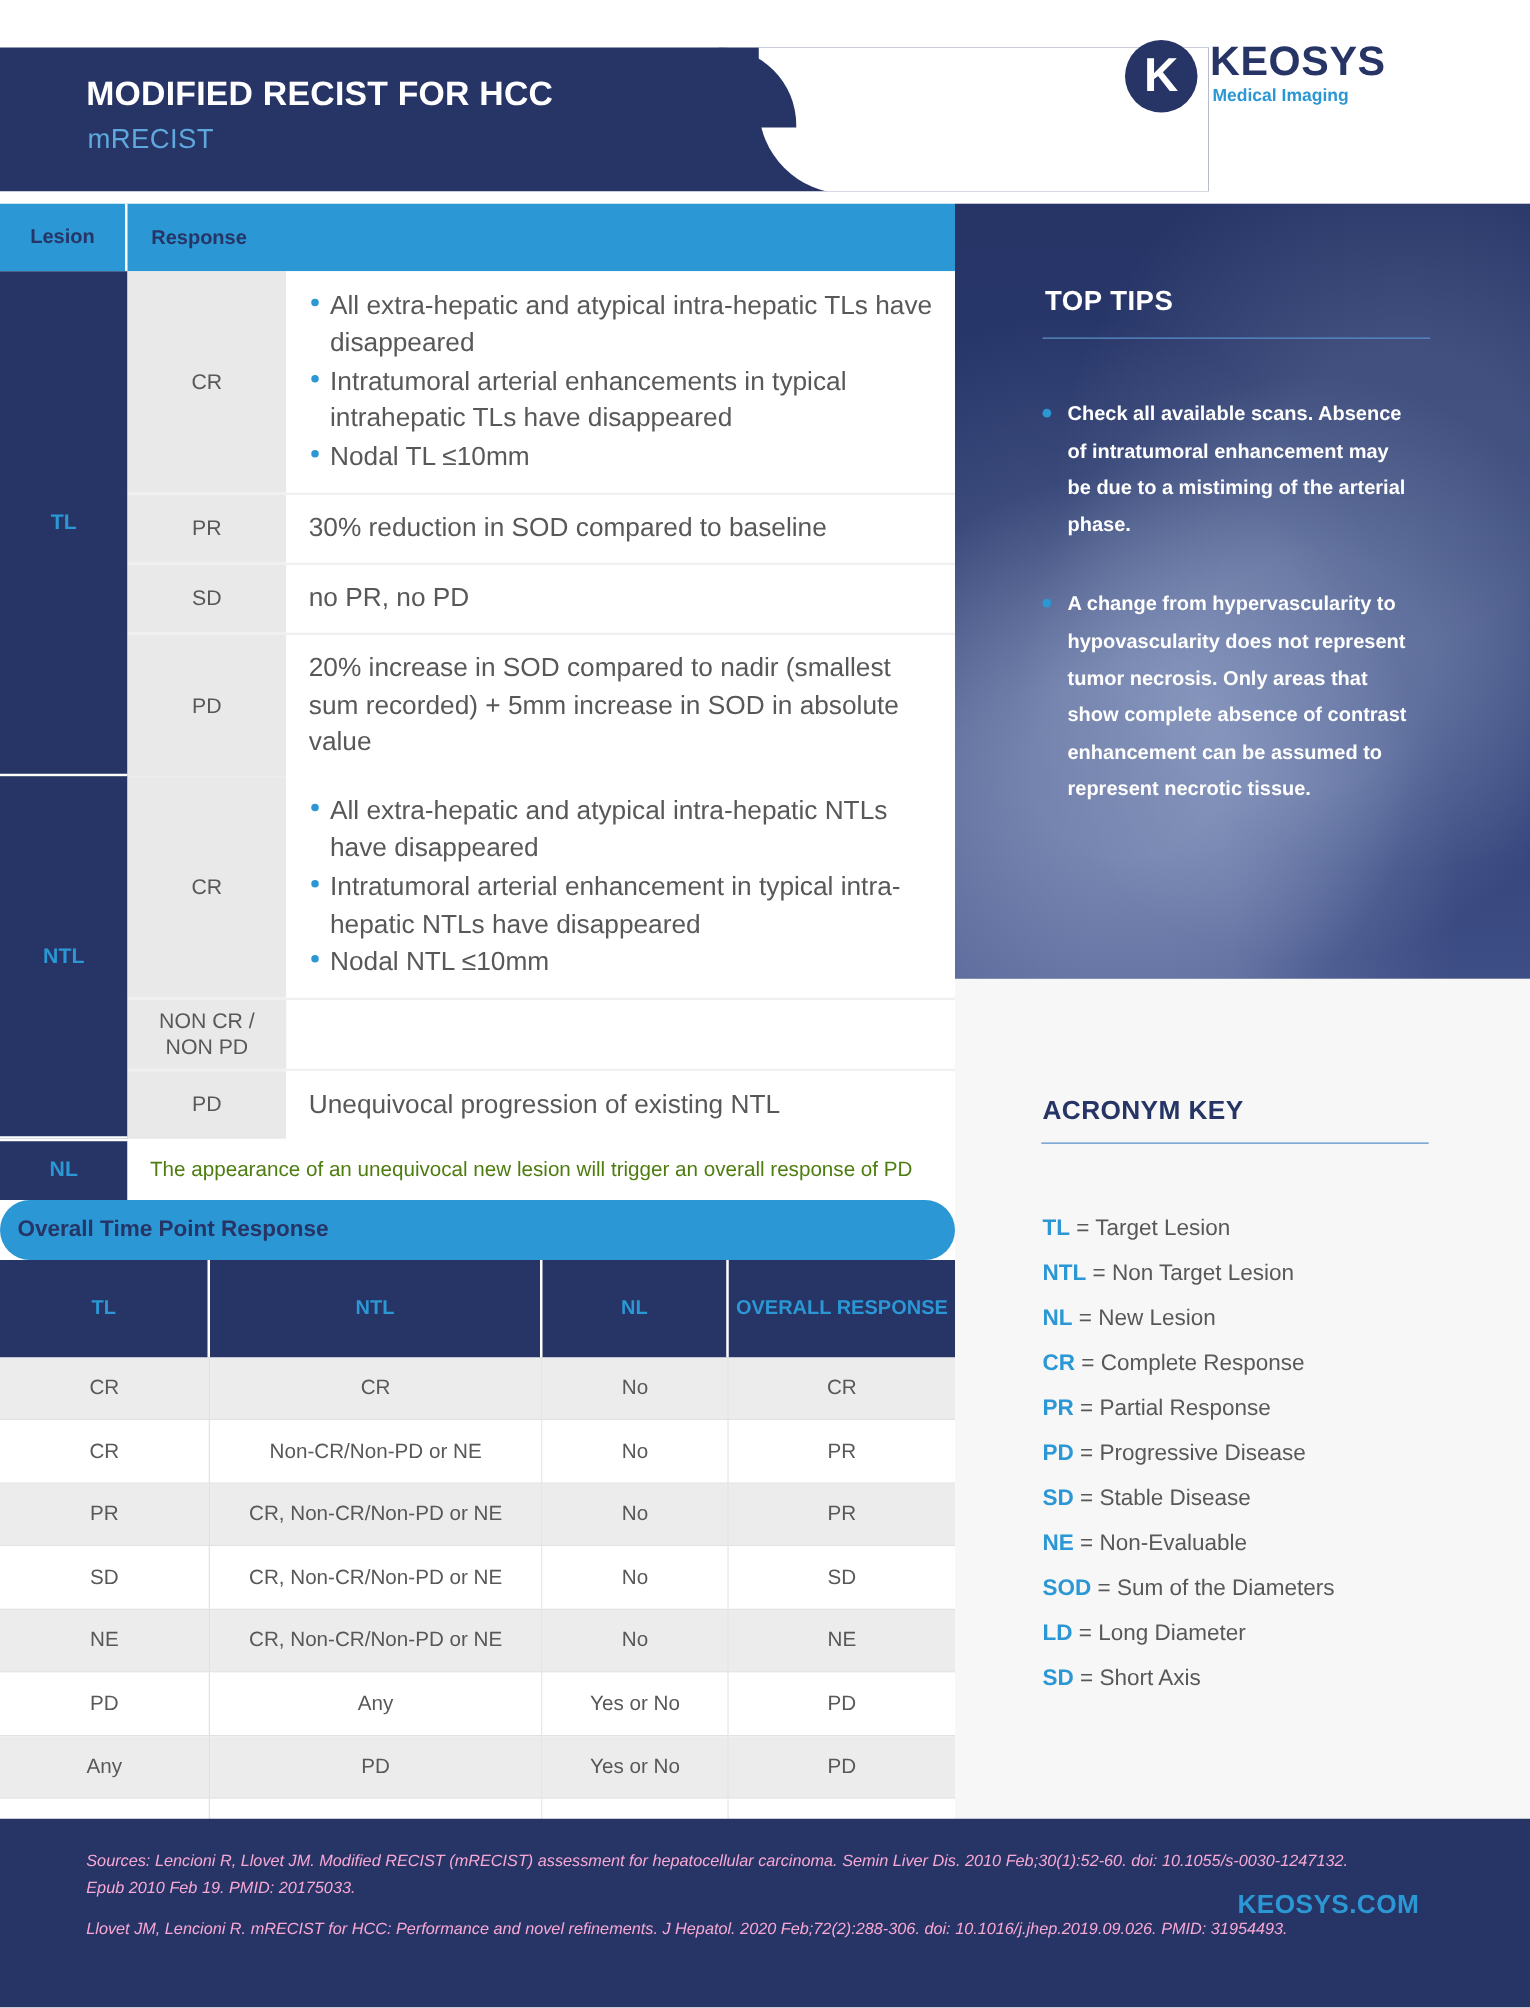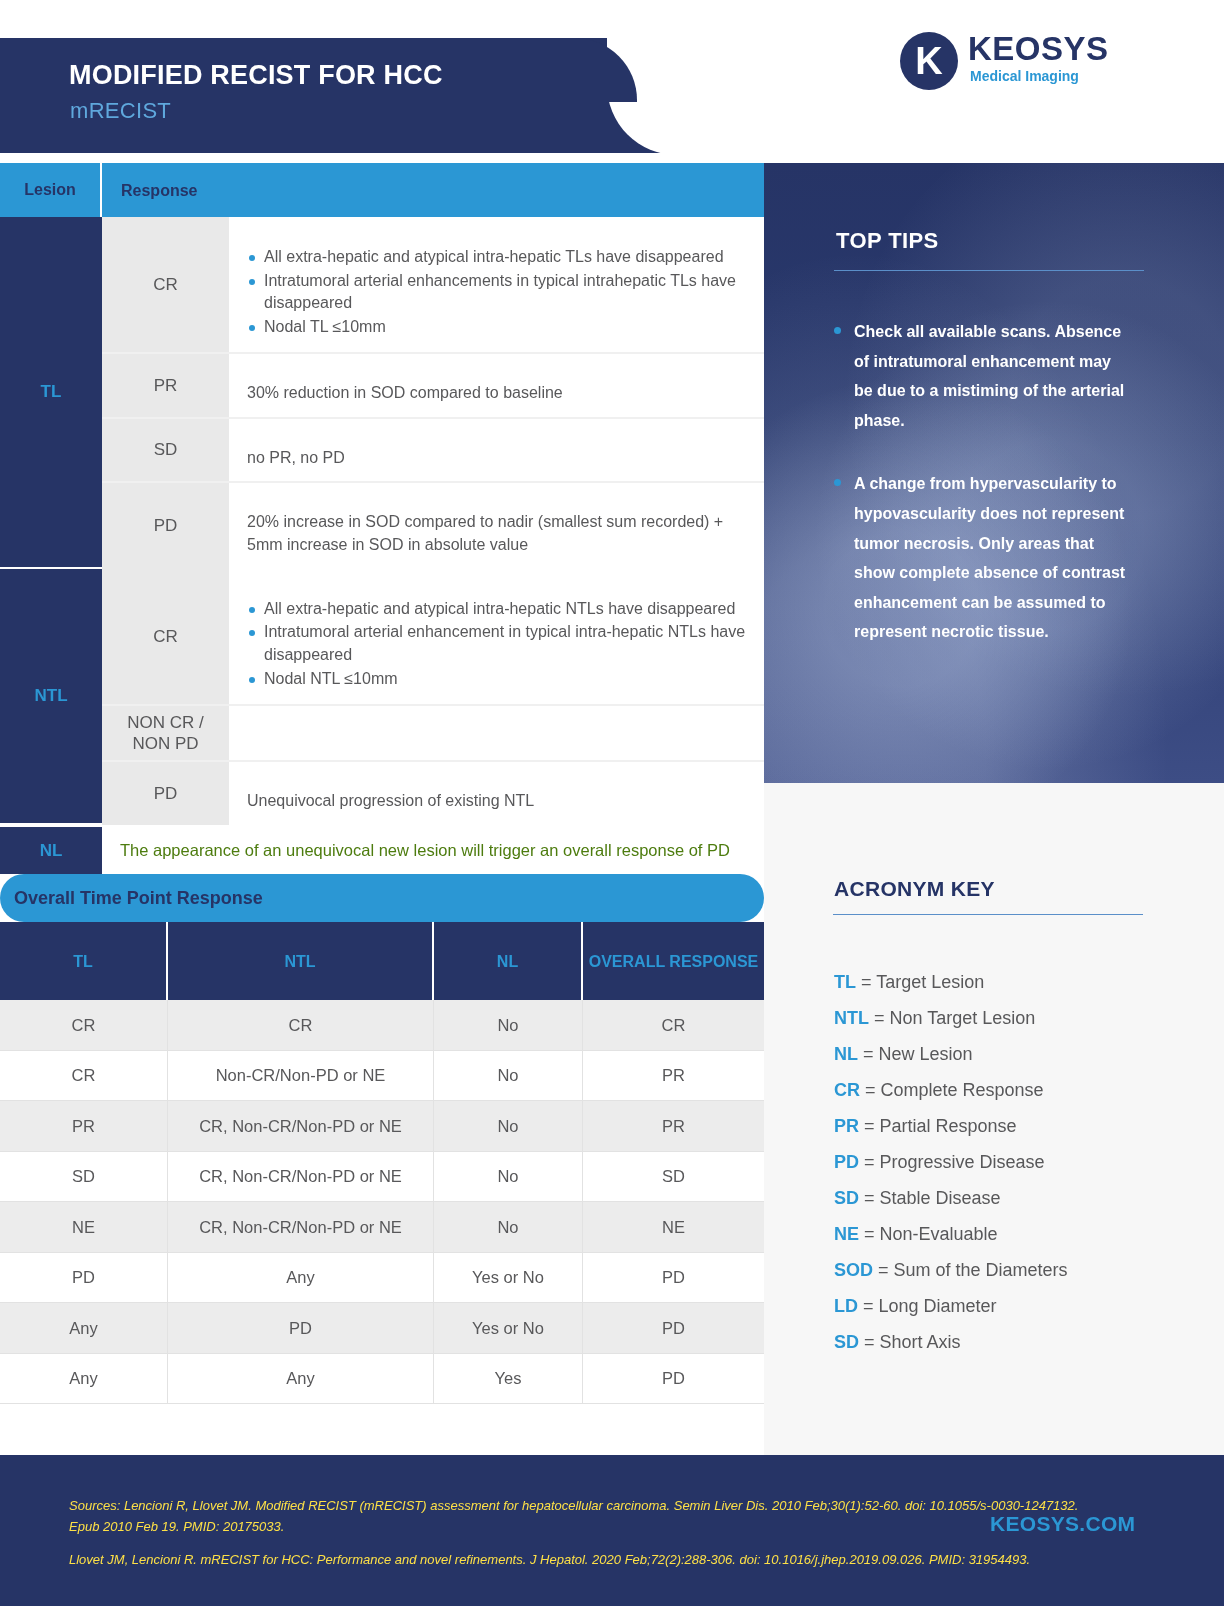--- a/index.html
+++ b/index.html
@@ -79,22 +79,22 @@
   .group-rows { flex: 1; }
 
   .row { display:flex; min-height: 50px; border-bottom: 2px solid #f0f0f0; }
   .row:last-child { border-bottom: none; }
   .row .resp {
     width: 127px; background:#e9e9e9; color:#58585a; font-size:17px;
     display:flex; align-items:center; justify-content:center; text-align:center;
     line-height:1.25; padding: 6px 4px;
   }
   .row .desc {
-    flex:1; background:#ffffff; color:#58585a; font-size:16px;
-    display:flex; align-items:center; padding: 28px 14px 12px 18px;
+    flex:1; background:#ffffff; color:#58585a; font-size:21px;
+    display:flex; align-items:center; padding: 12px 14px 12px 18px;
     line-height: 1.42;
   }
   .row .desc ul { list-style:none; }
   .row .desc ul li { position:relative; padding-left: 17px; margin: 1px 0; }
   .row .desc ul li::before {
     content:""; position:absolute; left:2px; top:9px;
     width:6px; height:6px; border-radius:50%; background:#2b97d4;
   }
 
   .nl-block { display:flex; border-top: 2px solid #ffffff; }
@@ -184,22 +184,22 @@
     white-space: nowrap;
   }
   .acr-item .k { color:#2b97d4; font-weight:bold; }
 
   
   .footer {
     position:absolute; left:0; top: 1455px; width: 1224px; height: 151px;
     background:#263466;
   }
   .src {
-    position:absolute; left: 69px; top: 40px; width: 1040px;
-    color:#fde047; font-size:13px; font-style: italic; line-height: 1.62;
+    position:absolute; left: 69px; top: 23px; width: 1040px;
+    color:#f9a8d4; font-size:13px; font-style: italic; line-height: 1.62;
   }
   .src p { margin-bottom: 12px; }
   .keosys-com {
     position:absolute; left: 990px; top: 1512px;
     color:#2b97d4; font-size:21px; font-weight:bold; letter-spacing:.3px;
   }
 </style>
 </head>
 <body>
 

